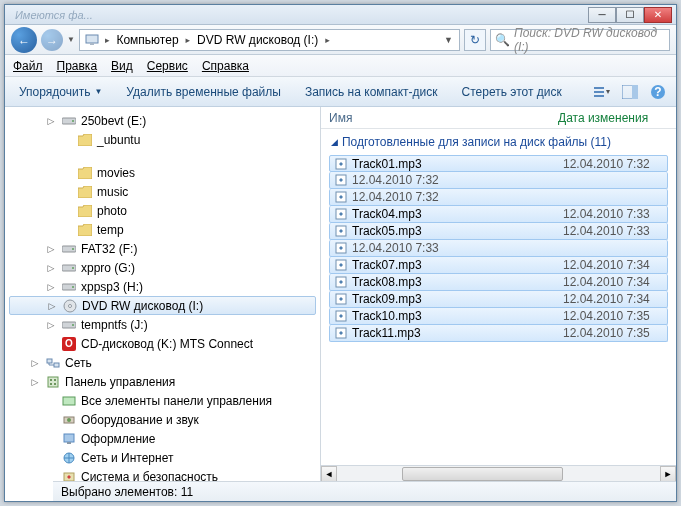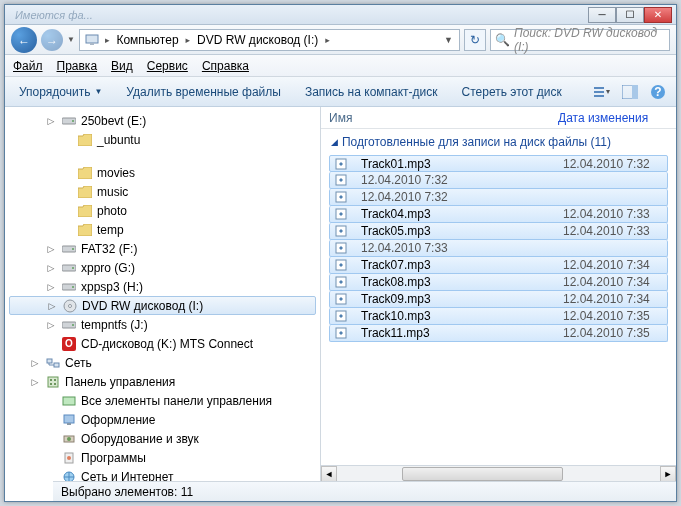--- a/index.html
+++ b/index.html
@@ -30,25 +30,25 @@
 .tool-icon { width: 20px; height: 20px; display: flex; align-items: center; justify-content: center; border: 1px solid transparent; }
 .body { flex: 1; display: flex; overflow: hidden; }
 .tree { width: 316px; border-right: 1px solid #d0d8e0; overflow-y: auto; padding: 4px 0; }
 .tree-item { display: flex; align-items: center; height: 19px; padding-left: 8px; gap: 4px; }
 .tree-item.sel { background: linear-gradient(to bottom, #f0f6fc, #d8e8f8); border: 1px solid #a8c8e8; border-radius: 2px; margin: 0 4px; padding-left: 4px; }
 .exp { width: 12px; font-size: 9px; color: #666; text-align: center; }
 .ticon { width: 16px; height: 16px; display: flex; align-items: center; justify-content: center; font-size: 12px; }
 .filepane { flex: 1; display: flex; flex-direction: column; overflow: hidden; }
 .colhead { height: 22px; display: flex; align-items: center; border-bottom: 1px solid #e0e4e8; padding: 0 8px; }
 .col-name { flex: 1; color: #4a6a8a; }
-.col-date { width: 110px; color: #1d4ed8; }
+.col-date { width: 110px; color: #15803d; }
 .group-header { padding: 6px 10px; color: #1a4a9a; display: flex; align-items: center; gap: 4px; }
 .group-header .tri { font-size: 9px; }
 .filelist { padding: 0 8px; }
-.file-row { display: flex; align-items: center; height: 17px; background: linear-gradient(to bottom, #eaf4fe, #d4e8fc); border: 1px solid #a0c8f0; border-radius: 2px; margin-bottom: 0px; padding: 0 4px; gap: 13px; }
+.file-row { display: flex; align-items: center; height: 17px; background: linear-gradient(to bottom, #eaf4fe, #d4e8fc); border: 1px solid #a0c8f0; border-radius: 2px; margin-bottom: 0px; padding: 0 4px; gap: 4px; }
 .file-row + .file-row { border-top: none; }
 .fico { width: 14px; height: 14px; display: flex; align-items: center; justify-content: center; font-size: 10px; color: #4a6a9a; }
 .fname { flex: 1; }
 .fdate { width: 100px; color: #555; }
 .scrollbar-h { height: 16px; border-top: 1px solid #d0d8e0; background: #f0f2f4; display: flex; align-items: center; margin-top: auto; }
 .sb-btn { width: 16px; height: 16px; background: linear-gradient(#f8f8f8,#e0e0e0); border: 1px solid #c0c0c0; display: flex; align-items: center; justify-content: center; font-size: 9px; }
 .sb-track { flex: 1; height: 16px; position: relative; }
 .sb-thumb { position: absolute; left: 20%; width: 50%; height: 14px; top: 1px; background: linear-gradient(#f0f0f0,#d8d8d8); border: 1px solid #b0b0b0; border-radius: 2px; }
 .statusbar { height: 20px; background: linear-gradient(to bottom, #f4f8fc, #e8eef4); border-top: 1px solid #d0d8e0; display: flex; align-items: center; padding: 0 8px; margin-left: 48px; }
 svg { display: block; }
@@ -282,45 +282,35 @@
             <svg width="14" height="14" viewBox="0 0 14 14">
               <rect x="1" y="3" width="12" height="8" fill="#c0e8c0" stroke="#5a9a5a"></rect>
             </svg>
           </span>
           <span>Все элементы панели управления</span>
         </div>
         <div class="tree-item" style="padding-left: 40px;">
           <span class="exp"></span>
           <span class="ticon">
             <svg width="14" height="14" viewBox="0 0 14 14">
+              <rect x="2" y="4" width="10" height="6" fill="#d8d0c0" stroke="#8a8070"></rect>
+              <circle cx="7" cy="7" r="2" fill="#6a9a5a"></circle>
+            </svg>
+          </span>
+          <span>Оборудование и звук</span>
+        </div>
+        <div class="tree-item" style="padding-left: 40px;">
+          <span class="exp"></span>
+          <span class="ticon">
+            <svg width="14" height="14" viewBox="0 0 14 14">
               <rect x="2" y="2" width="10" height="8" fill="#a8c8e8" stroke="#5a8ac0"></rect>
               <rect x="5" y="10" width="4" height="2" fill="#8898a8"></rect>
             </svg>
           </span>
           <span>Оформление</span>
-        </div>
-        <div class="tree-item" style="padding-left: 40px;">
-          <span class="exp"></span>
-          <span class="ticon">
-            <svg width="14" height="14" viewBox="0 0 14 14">
-              <rect x="2" y="4" width="10" height="6" fill="#d8d0c0" stroke="#8a8070"></rect>
-              <circle cx="7" cy="7" r="2" fill="#6a9a5a"></circle>
-            </svg>
-          </span>
-          <span>Оборудование и звук</span>
-        </div>
-        <div class="tree-item" style="padding-left: 40px;">
-          <span class="exp"></span>
-          <span class="ticon">
-            <svg width="14" height="14" viewBox="0 0 14 14">
-              <rect x="3" y="2" width="8" height="10" fill="#f0f0f0" stroke="#a0a0a0"></rect>
-              <circle cx="7" cy="7" r="2" fill="#e08060"></circle>
-            </svg>
-          </span>
-          <span>Программы</span>
         </div>
         <div class="tree-item" style="padding-left: 40px;">
           <span class="exp"></span>
           <span class="ticon">
             <svg width="14" height="14" viewBox="0 0 14 14">
               <circle cx="7" cy="7" r="5" fill="#a0d0f0" stroke="#4a8ac0"></circle>
               <path d="M2 7 L12 7 M7 2 L7 12" stroke="#4a8ac0"></path>
             </svg>
           </span>
           <span>Сеть и Интернет</span>

